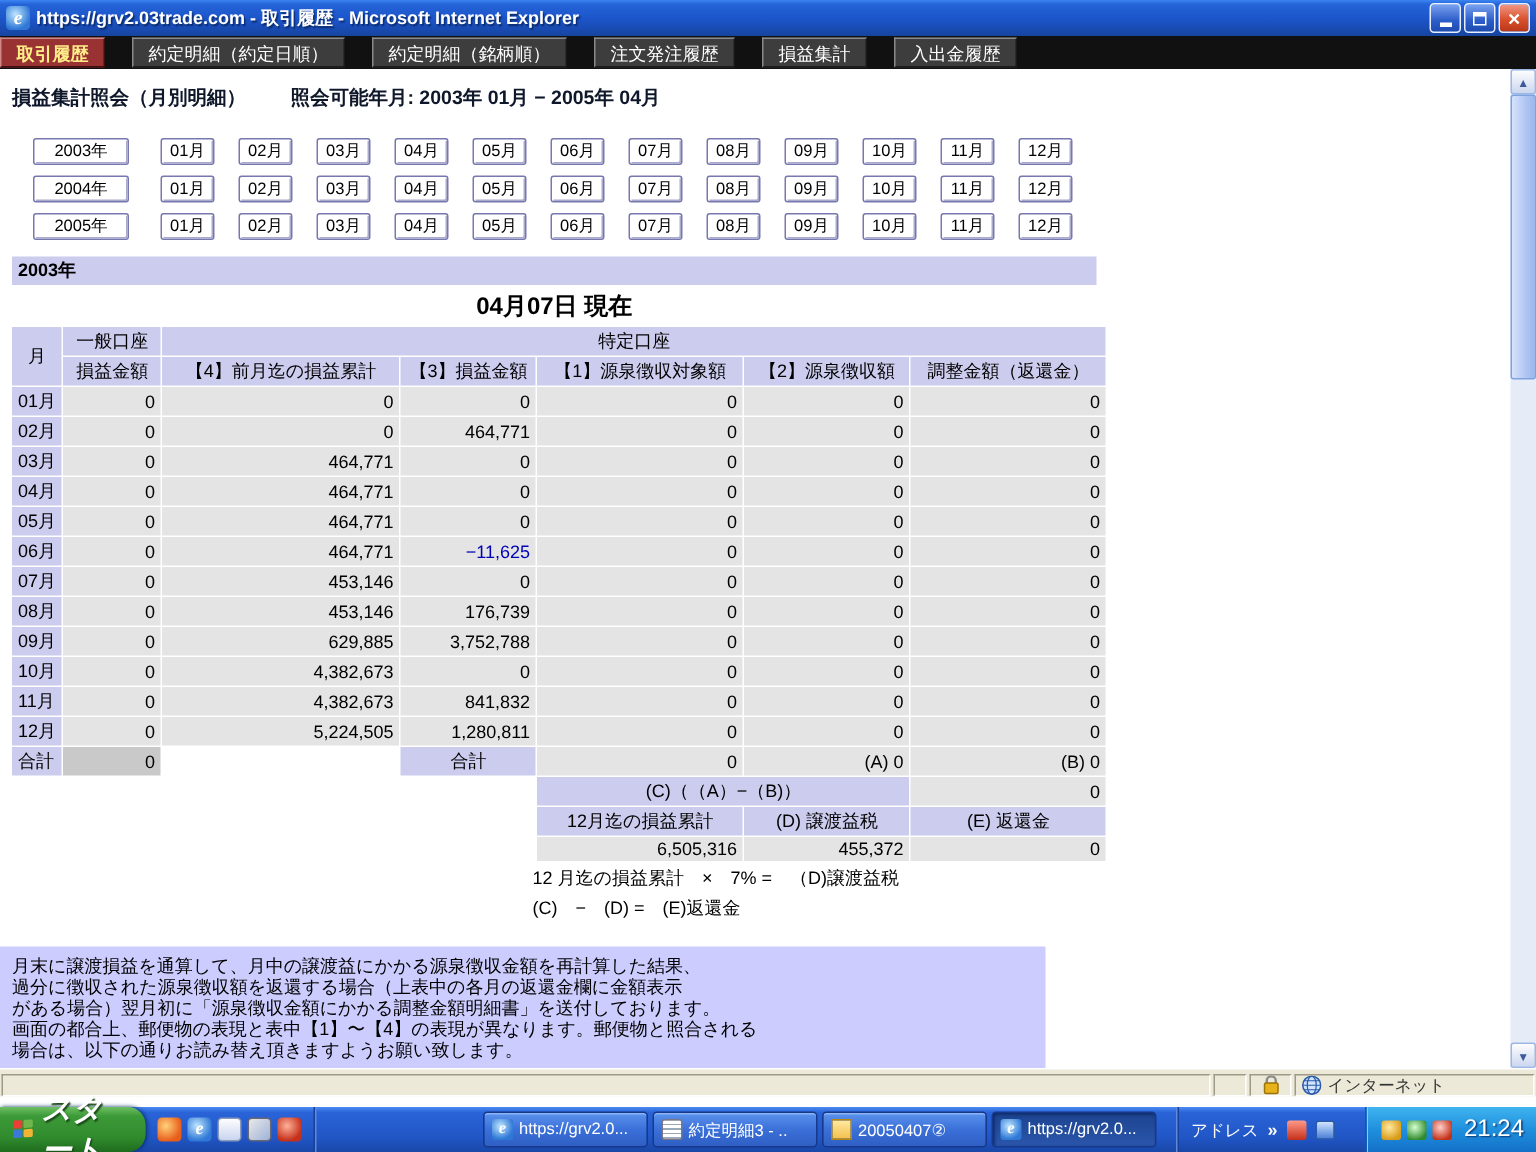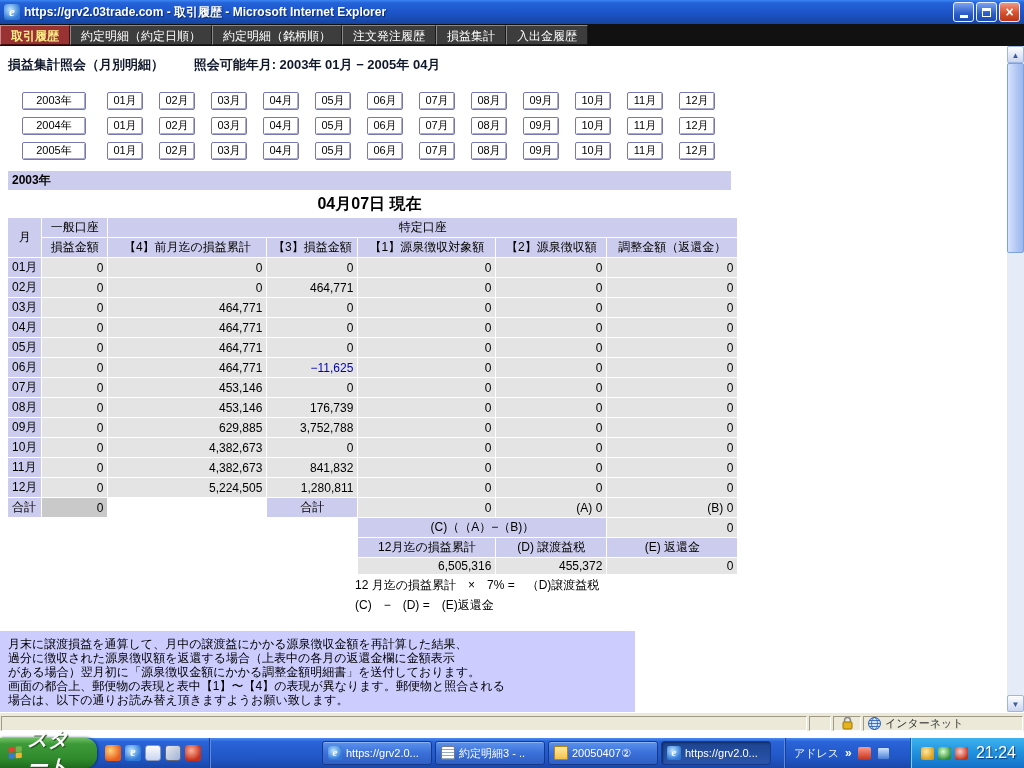--- a/index.html
+++ b/index.html
@@ -21,21 +21,21 @@
   .winbtn{width:21px;height:20px;border-radius:3px;border:1px solid #e8f0ff;
     display:flex;align-items:center;justify-content:center;cursor:default}
   .winbtn.min,.winbtn.max{background:linear-gradient(180deg,#7aa2f0,#2b5cc8 60%,#1d4bb0)}
   .winbtn.close{background:linear-gradient(180deg,#f09784,#d9512c 55%,#b8371a);color:#fff;
     font-size:14px;font-weight:bold;line-height:14px}
   .glyph-min{display:block;width:8px;height:3px;background:#fff;margin-top:9px}
   .glyph-max{display:block;width:9px;height:9px;border:1px solid #fff;border-top-width:3px}
 
   
   .navbar{position:absolute;top:24px;left:0;width:1024px;height:22px;background:#111;
-    display:flex;align-items:flex-start;gap:0;padding:1px 0 0 0}
+    display:flex;align-items:flex-start;gap:18px;padding:1px 0 0 0}
   .nav-tab{height:20px;padding:2px 10px 0 10px;font-size:12px;color:#fff;background:#3d3d3d;
     border:1px solid;border-color:#8a8a8a #1a1a1a #1a1a1a #8a8a8a;white-space:nowrap;cursor:default}
   .nav-tab.active{background:var(--active-tab,#993333);color:#ffee88;font-weight:bold;
     border-color:#c88 #401010 #401010 #c88}
 
   
   .content{position:absolute;top:46px;left:0;width:1007px;height:666px;background:#fff;overflow:hidden}
   .heading{margin:10px 0 0 8px;font-size:13px;font-weight:bold;color:#0f172a}
   .heading .range{margin-left:26px}
 
@@ -57,21 +57,21 @@
   table.pl-table{margin:2px 0 0 7px;border-collapse:separate;border-spacing:1px;table-layout:fixed}
   .pl-table th,.pl-table td{font-size:12px;height:16px;padding:1px 4px;overflow:hidden;white-space:nowrap}
   .pl-table .hd{background:var(--accent-header,#ccccee);font-weight:normal;text-align:center}
   .pl-table .mcell{background:var(--accent-header,#ccccee);font-weight:normal;text-align:left}
   .pl-table .num{background:var(--cell,#e4e4e4);text-align:right}
   .pl-table .num.dark{background:#c9c9c9}
   .pl-table .num.neg{color:var(--negative,#0000bb)}
   .pl-table .blank{background:transparent}
 
   .formula{margin-left:355px;font-size:12px;line-height:20px}
-  .note{margin-top:16px;width:635px;background:#ccccff;padding:6px 8px;font-size:12px}
+  .note{margin-top:16px;width:697px;background:#ccccff;padding:6px 8px;font-size:12px}
   .note-line{line-height:14px}
 
   
   .vscroll{position:absolute;top:46px;right:0;width:17px;height:666px;background:#e6ebf8}
   .sb-btn{position:absolute;left:0;width:17px;height:17px;font-size:8px;color:#3a5a9c;
     text-align:center;line-height:17px;border:1px solid #9db7e4;border-radius:2px;
     background:linear-gradient(180deg,#fdfdfd,#cbd6ef)}
   .sb-btn.up{top:0}
   .sb-btn.down{bottom:0}
   .sb-thumb{position:absolute;top:17px;left:0;width:17px;height:190px;border:1px solid #7da2e0;

